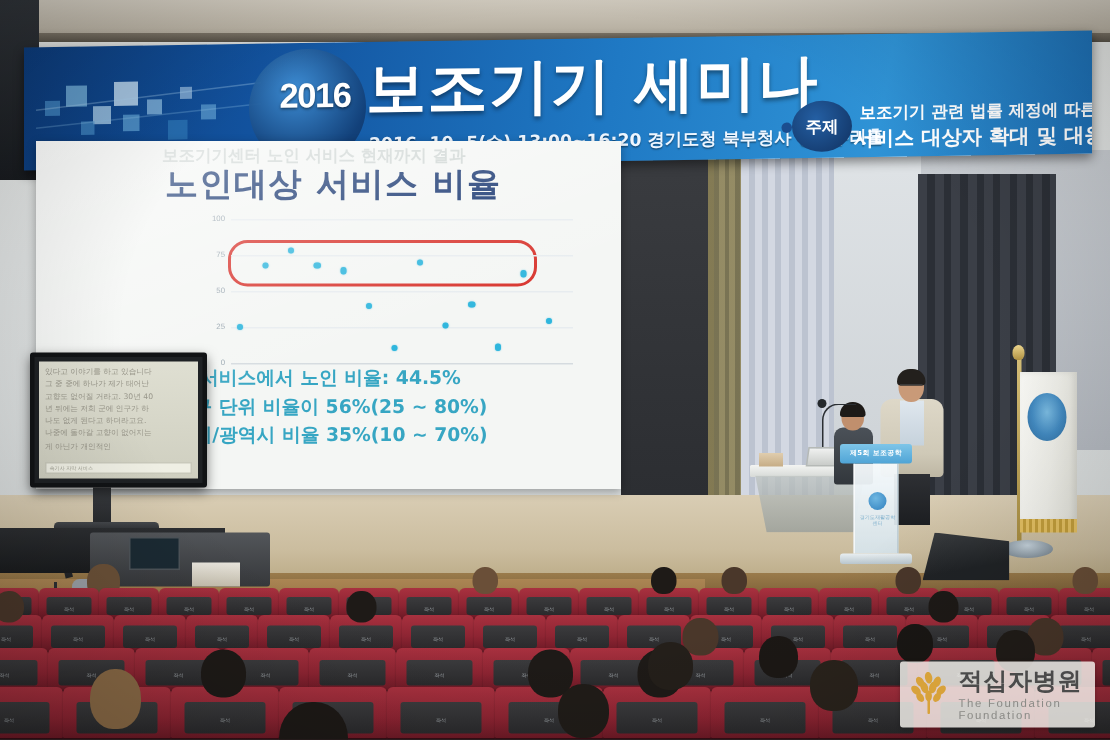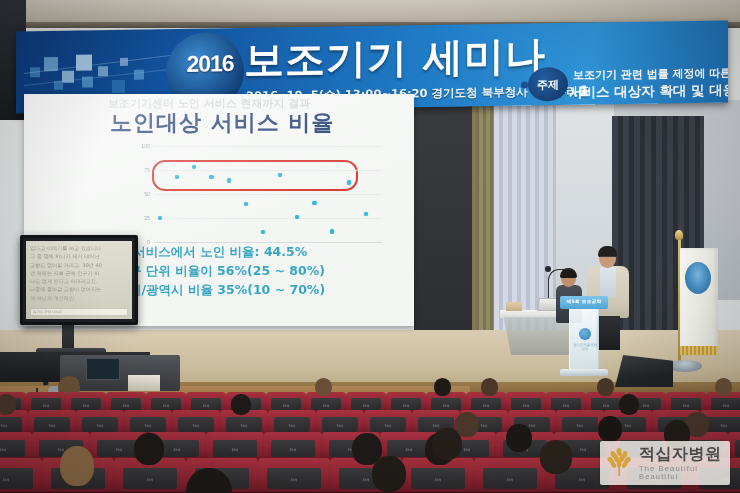--- a/index.html
+++ b/index.html
@@ -952,17 +952,17 @@
         <ellipse cx="17" cy="11" rx="2.6" ry="4.2" transform="rotate(14 17 11)"></ellipse>
         <ellipse cx="23" cy="13" rx="2.6" ry="4" transform="rotate(44 23 13)"></ellipse>
         <ellipse cx="8" cy="18" rx="2.4" ry="3.6" transform="rotate(-34 8 18)"></ellipse>
         <ellipse cx="14" cy="17" rx="2.4" ry="3.8" transform="rotate(0 14 17)"></ellipse>
         <ellipse cx="20" cy="18" rx="2.4" ry="3.6" transform="rotate(34 20 18)"></ellipse>
         <rect x="13.2" y="19" width="1.8" height="11" rx=".7"></rect>
       </g>
     </svg>
     <div class="wm-text">
       <div class="wm-ko">적십자병원</div>
-      <div class="wm-en">The Beautiful Beautiful</div>
+      <div class="wm-en">The Foundation Foundation</div>
     </div>
   </div>
 
 </div>
 
 </body></html>

